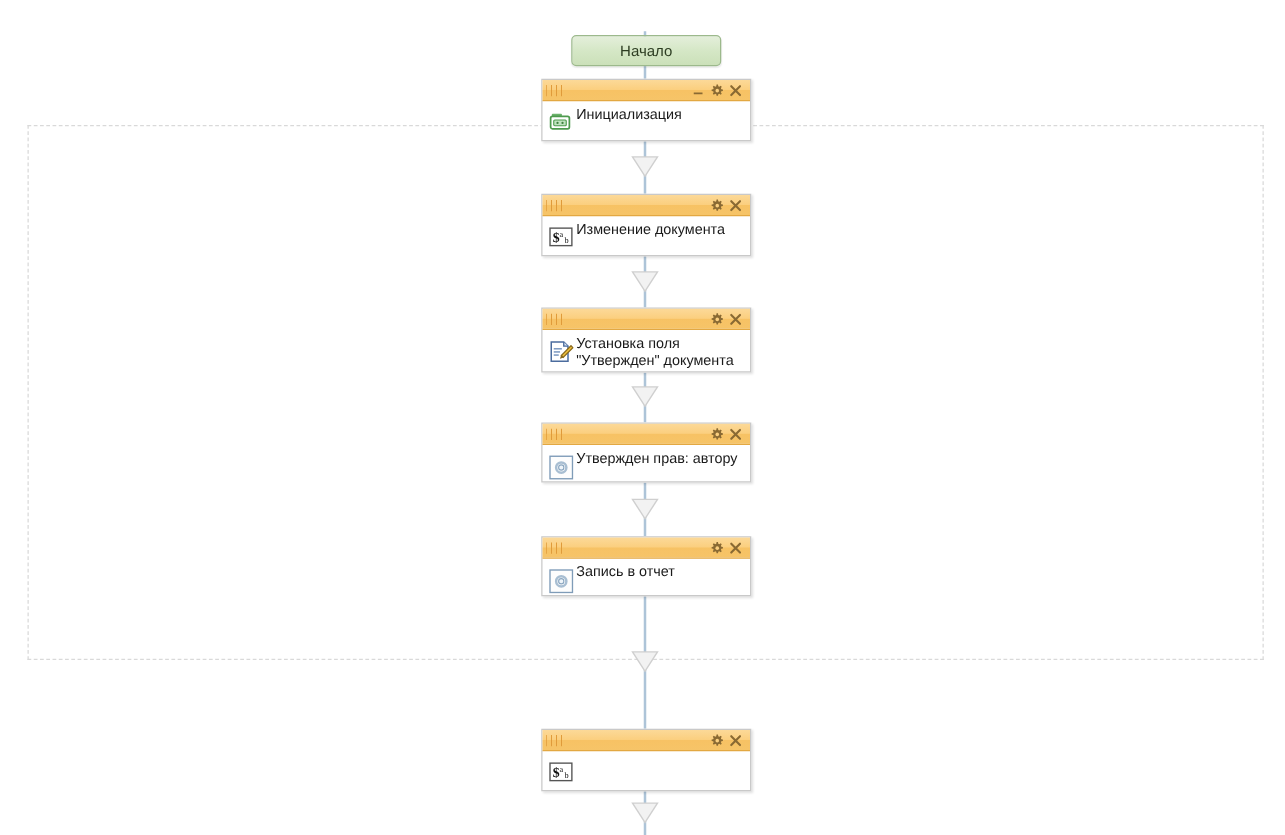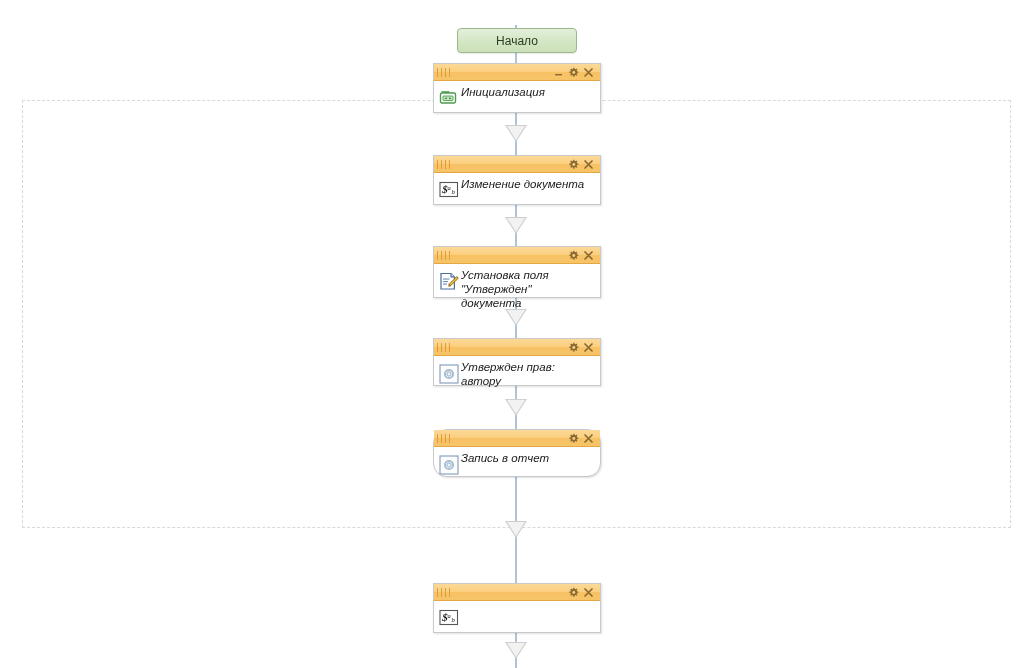--- a/index.html
+++ b/index.html
@@ -70,21 +70,20 @@
     box-shadow: 0 1px 1px rgba(0,0,0,0.08);
   }
 
   
   .node {
     position: absolute;
     box-sizing: border-box;
     background: #ffffff;
     border: 1px solid #c9c9c9;
     box-shadow: 1px 1px 2px rgba(0,0,0,0.13);
-    font-style: italic;
   }
   .node-header {
     height: 17px;
     box-sizing: border-box;
     background: linear-gradient(to bottom, #fcd998 0%, #fbcf7f 48%, #f7c264 52%, #f6c468 100%);
     border-bottom: 1px solid #e3a842;
     display: flex;
     align-items: center;
     padding: 0 4px 0 3px;
     position: relative;
@@ -267,21 +266,21 @@
         <span class="node-icon">
           <svg width="20" height="20" viewBox="0 0 20 20">
             <rect x="1" y="1" width="18" height="18" fill="#fdfdfd" stroke="#7f9cb8" stroke-width="1.1"></rect>
             <circle cx="10" cy="10" r="4.1" fill="none" stroke="#a8bed2" stroke-width="2"></circle>
             <circle cx="10" cy="10" r="2.1" fill="#eef4f9" stroke="#8aa6c0" stroke-width="0.9"></circle>
           </svg>
         </span>
         <span class="node-label">Утвержден прав: автору</span>
       </div>
     </div>
-    <div class="node" style="left: 433px; top: 429px; width: 168px; height: 48px; border-radius: 14px;">
+    <div class="node" style="left: 433px; top: 429px; width: 168px; height: 48px;">
       <div class="node-header">
         <span class="grip"></span>
         <span class="hdr-spacer"></span>
         <span class="hdr-btn">
           <svg width="11" height="11" viewBox="0 0 16 16">
             <path fill="#8a6a33" d="M9.3 1l.3 1.8 1.3.55 1.55-1 1.2 1.2-1 1.55.55 1.3 1.8.3v1.7l-1.8.3-.55 1.3 1 1.55-1.2 1.2-1.55-1-1.3.55-.3 1.8H7.6l-.3-1.8-1.3-.55-1.55 1-1.2-1.2 1-1.55-.55-1.3-1.8-.3V6.7l1.8-.3.55-1.3-1-1.55 1.2-1.2 1.55 1 1.3-.55.3-1.8z"></path>
             <circle cx="8.45" cy="8" r="2.1" fill="#fbcf7f"></circle>
           </svg>
         </span>
         <span class="hdr-btn">

